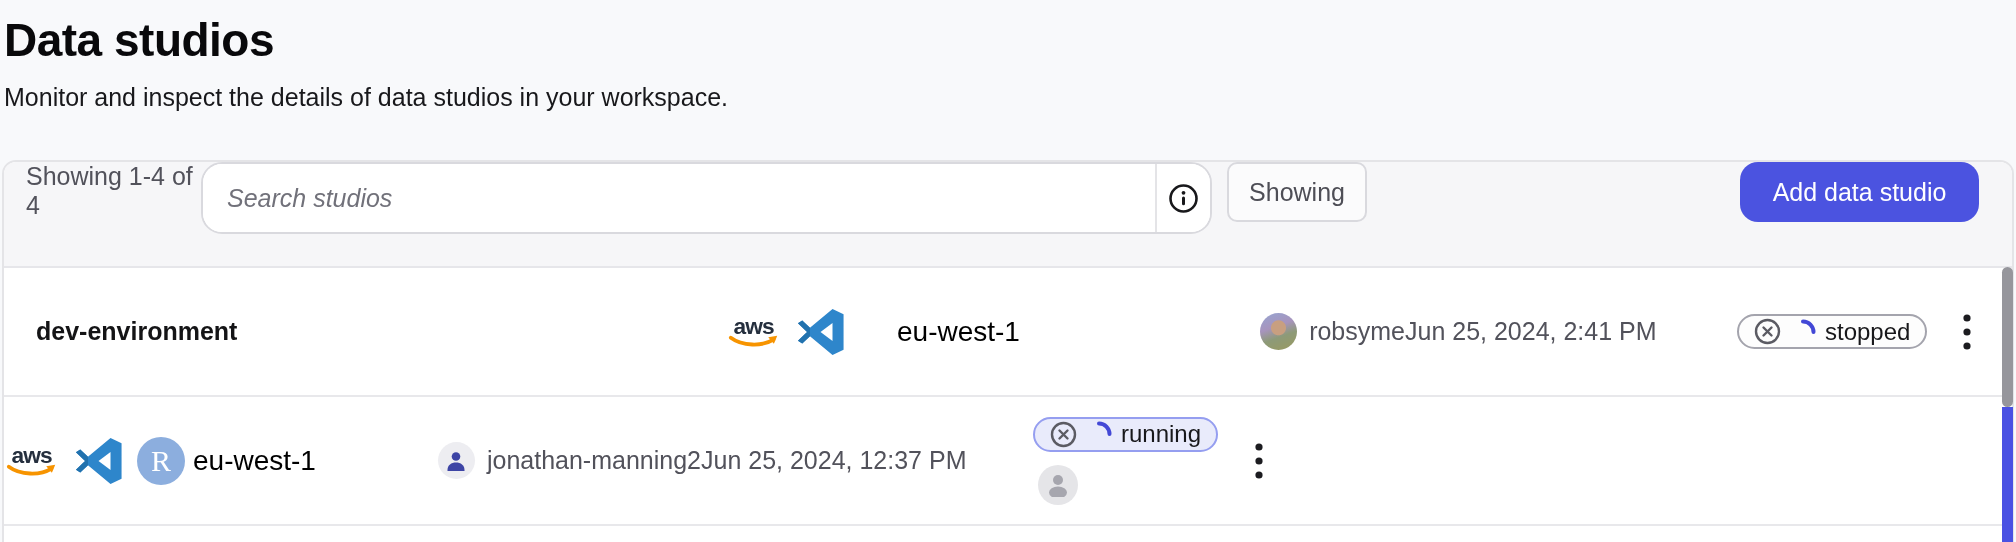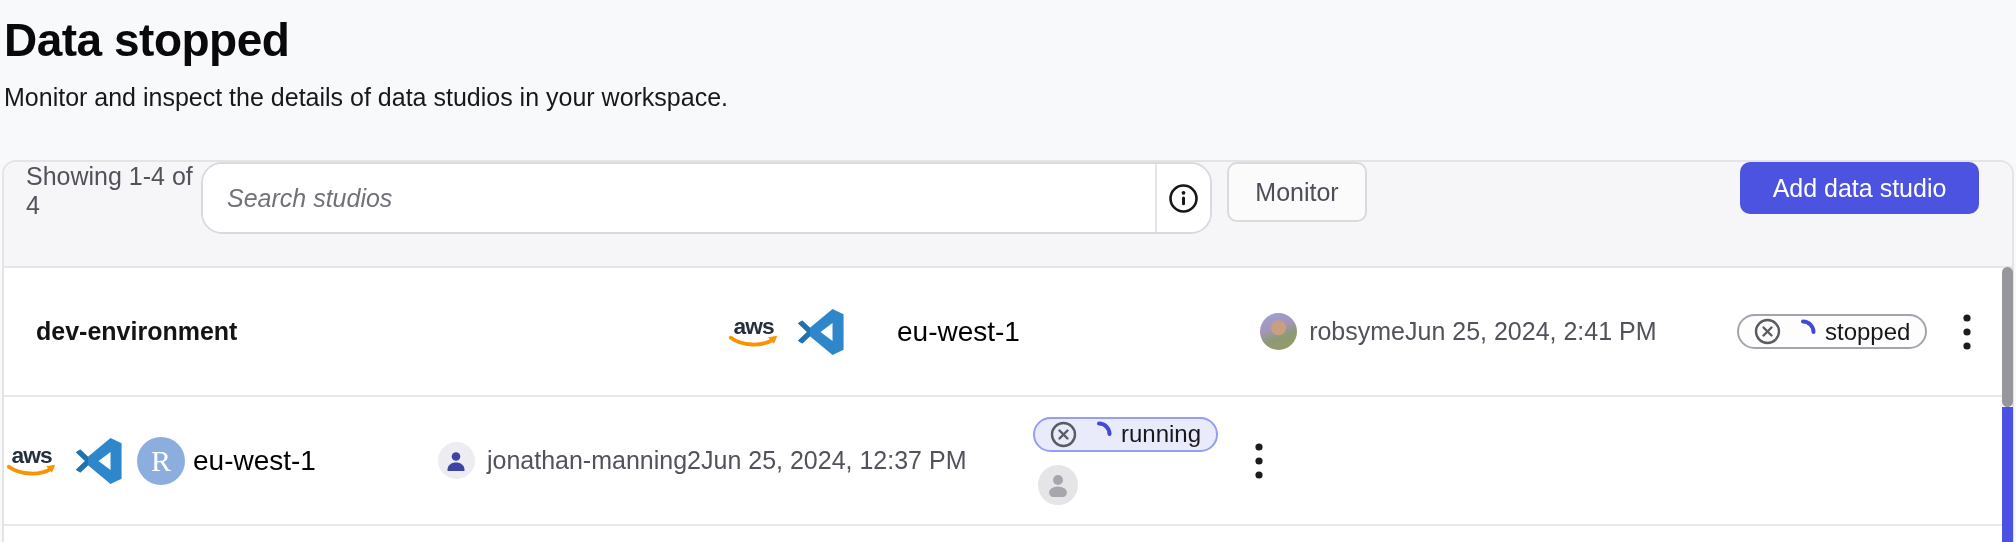--- a/index.html
+++ b/index.html
@@ -43,21 +43,21 @@
     flex:0 0 55px; background:#fff; border:none; border-left:2px solid #e4e4e7;
     display:flex; align-items:center; justify-content:center; cursor:pointer;
   }
   .search-btn{
     margin-left:15px; flex:0 0 140px; height:60px;
     background:#fbfbfc; border:2px solid #d9d9de; border-radius:10px;
     font-size:25px; font-family:"Liberation Sans", sans-serif; color:#4e4e56; cursor:pointer;
   }
   .toolbar-spacer{ flex:1; }
   .add-btn{
-    flex:0 0 239px; height:52px; border:none; border-radius:10px;
+    flex:0 0 239px; height:60px; border:none; border-radius:18px;
     background:#4b53e0; color:#fff; font-size:25px; font-family:"Liberation Sans", sans-serif;
     cursor:pointer;
   }
 
   
   .studio-row{
     height:129px; display:flex; align-items:center;
     border-bottom:2px solid #e8e8eb; background:#fff;
   }
   .cell-name{ flex:0 0 722px; padding-left:32px; font-size:25px; font-weight:700; color:#141416; }
@@ -113,38 +113,38 @@
   }
   .scroll-strip-indigo{
     position:absolute; right:3px; top:407px; width:11px; height:135px;
     background:#4a51e3; z-index:5;
   }
 </style>
 </head>
 <body>
 
 <header class="page-header">
-  <h1 class="page-title">Data stopped</h1>
+  <h1 class="page-title">Data studios</h1>
   <p class="page-subtitle">Monitor and inspect the details of data studios in your workspace.</p>
 </header>
 
 <section class="panel">
   <div class="toolbar">
     <span class="showing">Showing 1-4 of 4</span>
     <div class="search-wrap">
       <input class="search-input" type="text" placeholder="Search studios" style="">
       <button class="info-btn" title="">
         <svg width="31" height="31" viewBox="0 0 31 31">
           <circle cx="15.5" cy="15.5" r="13" fill="none" stroke="#18181b" stroke-width="2.6"></circle>
           <circle cx="15.5" cy="9.8" r="1.9" fill="#18181b"></circle>
           <rect x="14" y="13.6" width="3" height="8.6" rx="1.5" fill="#18181b"></rect>
         </svg>
       </button>
     </div>
-    <button class="search-btn">Monitor</button>
+    <button class="search-btn">Showing</button>
     <div class="toolbar-spacer"></div>
     <button class="add-btn">Add data studio</button>
   </div>
 
   <div id="studio-list">
   <div class="studio-row">
     <div class="cell-name">dev-environment</div>
 
     <div class="cell-icons">
       <svg class="aws-svg" viewBox="0 0 60 38">

